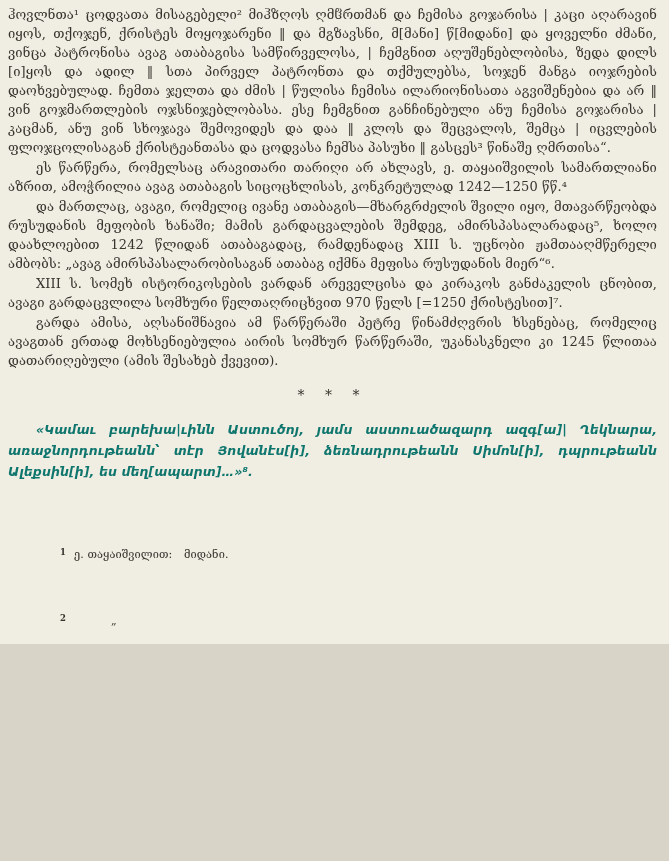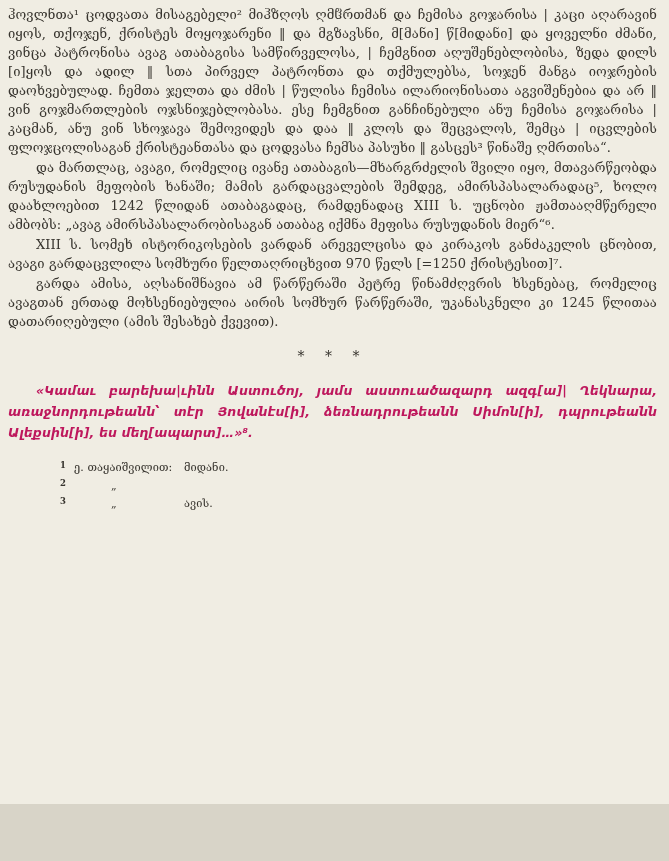--- a/index.html
+++ b/index.html
@@ -4,21 +4,21 @@
 <style>
   html, body {
     margin: 0;
     padding: 0;
     background: #d8d4c8;
     font-family: "DejaVu Serif", "DejaVu Sans", serif;
   }
   .page {
     position: relative;
     width: 669px;
-    height: 804px;
+    height: 644px;
     margin: 0 auto;
     background: #f0ede3;
     color: #37342e;
     box-sizing: border-box;
     padding: 5px 12px 0 8px;
     overflow: hidden;
     text-align: justify;
     font-size: 13px;
     line-height: 19px;
     letter-spacing: 0.1px;
@@ -37,21 +37,21 @@
     color: #37342e;
   }
   .quote {
     margin: 8px 0 2px 0;
     text-indent: 28px;
     font-family: "DejaVu Sans", sans-serif;
     font-style: italic;
     font-weight: bold;
     font-size: 12.5px;
     line-height: 21px;
-    color: #be185d;
+    color: #0f766e;
   }
   .footnotes {
     margin-top: 16px;
     font-size: 11px;
     line-height: 17px;
     text-align: left;
   }
   .footnote-row {
     display: flex;
     align-items: baseline;
@@ -62,39 +62,41 @@
     font-weight: bold;
     vertical-align: super;
     position: relative;
     top: -3px;
     width: 14px;
     flex: 0 0 14px;
   }
   .fn-source {
     flex: 0 0 110px;
     text-align: left;
+    margin-top: 48px;
   }
   .footnote-row.ditto .fn-source {
     text-align: center;
     flex: 0 0 80px;
   }
   .footnote-row.ditto .fn-reading {
     padding-left: 30px;
   }
   .fn-reading {
     flex: 1 1 auto;
   }
 </style>
 </head>
 <body>
 
 <div class="page">
 
   <p class="para">ჰოვლნთა¹ ცოდვათა მისაგებელი² მიჰზღოს ღმჱრთმან და ჩემისა გოჯარისა | კაცი აღარავინ იყოს, თქოჯენ, ქრისტეს მოყოჯარენი ‖ და მგზავსნი, მ[მანი] წ[მიდანი] და ყოველნი ძმანი, ვინცა პატრონისა ავაგ ათაბაგისა სამწირველოსა, | ჩემგნით აღუშენებლობისა, ზედა დილს [ი]ყოს და ადილ ‖ სთა პირველ პატრონთა და თქმულებსა, სოჯენ მანგა იოჯრების დაოხვებულად. ჩემთა ჯელთა და ძმის | წულისა ჩემისა ილარიონისათა აგვიშენებია და არ ‖ ვინ გოჯმართლების ოჯსნიჯებლობასა. ესე ჩემგნით განჩინებული ანუ ჩემისა გოჯარისა | კაცმან, ანუ ვინ სხოჯავა შემოვიდეს და დაა ‖ კლოს და შეცვალოს, შემცა | იცვლების ფლოჯცოლისაგან ქრისტეანთასა და ცოდვასა ჩემსა პასუხი ‖ გასცეს³ წინაშე ღმრთისა“.</p>
 
+  <p class="para indent">ეს წარწერა, რომელსაც არავითარი თარიღი არ ახლავს, ე. თაყაიშვილის სამართლიანი აზრით, ამოჭრილია ავაგ ათაბაგის სიცოცხლისას, კონკრეტულად 1242—1250 წწ.⁴</p>
 
   <p class="para indent">და მართლაც, ავაგი, რომელიც ივანე ათაბაგის—მხარგრძელის შვილი იყო, მთავარწეობდა რუსუდანის მეფობის ხანაში; მამის გარდაცვალების შემდეგ, ამირსპასალარადაც⁵, ხოლო დაახლოებით 1242 წლიდან ათაბაგადაც, რამდენადაც XIII ს. უცნობი ჟამთააღმწერელი ამბობს: „ავაგ ამირსპასალარობისაგან ათაბაგ იქმნა მეფისა რუსუდანის მიერ“⁶.</p>
 
   <p class="para indent">XIII ს. სომეხ ისტორიკოსების ვარდან არეველცისა და კირაკოს განძაკელის ცნობით, ავაგი გარდაცვლილა სომხური წელთაღრიცხვით 970 წელს [=1250 ქრისტესით]⁷.</p>
 
   <p class="para indent">გარდა ამისა, აღსანიშნავია ამ წარწერაში პეტრე წინამძღვრის ხსენებაც, რომელიც ავაგთან ერთად მოხსენიებულია აირის სომხურ წარწერაში, უკანასკნელი კი 1245 წლითაა დათარიღებული (ამის შესახებ ქვევით).</p>
 
   <div class="separator">* * *</div>
 
 

